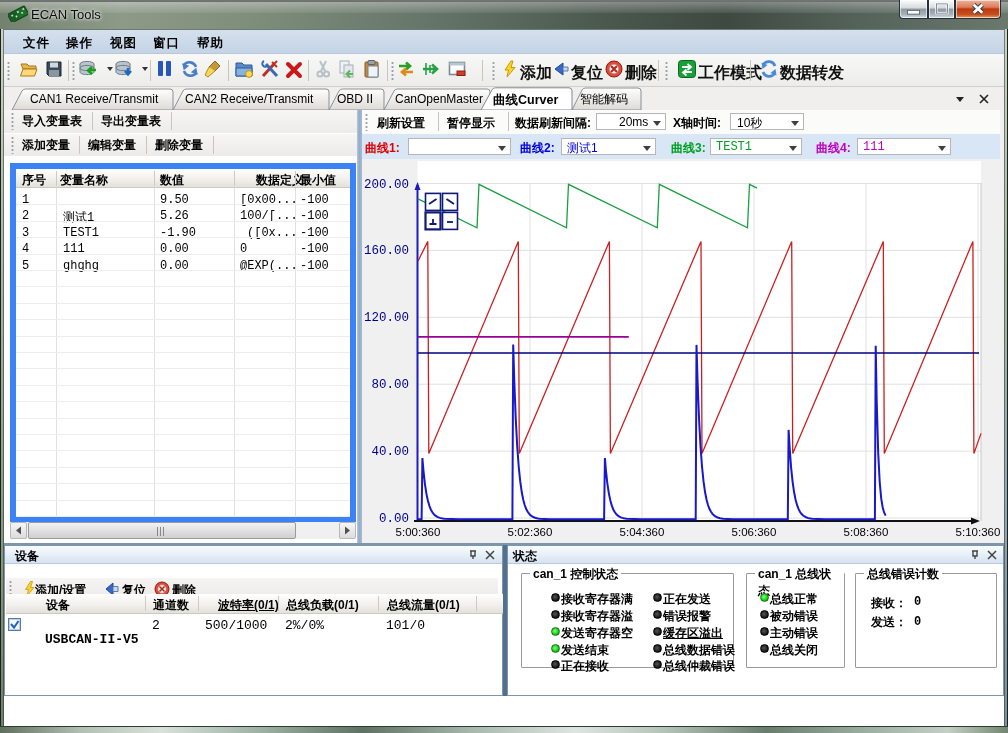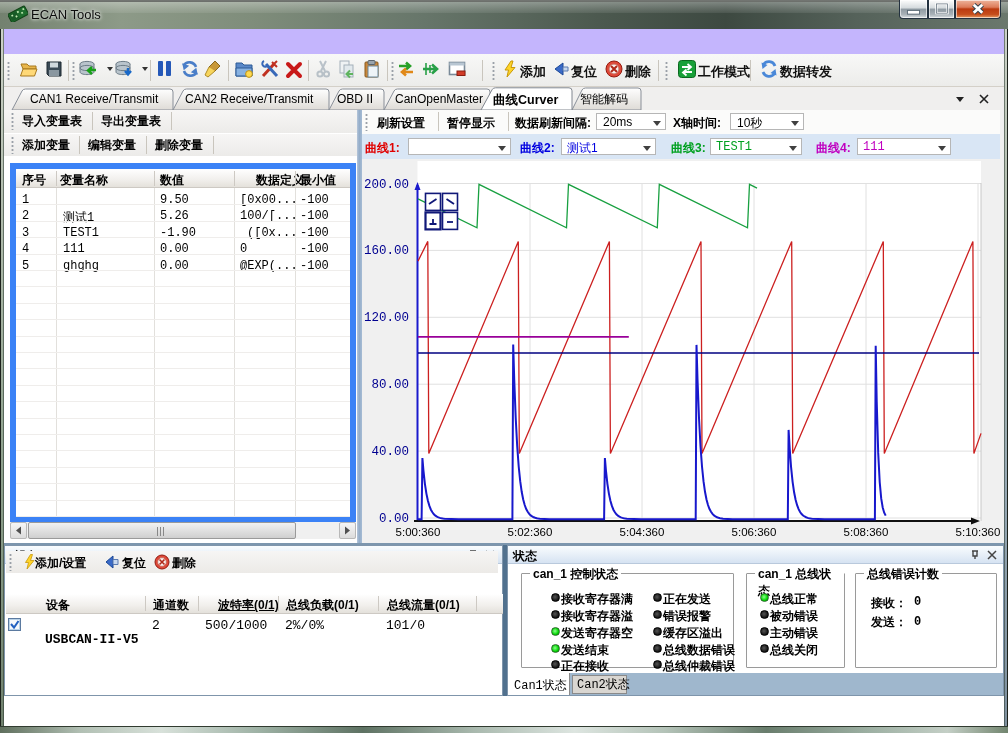--- a/index.html
+++ b/index.html
@@ -28,21 +28,21 @@
 #wclose{left:56px;width:46px;border-radius:0 0 4px 0;background:linear-gradient(180deg,#eeb49c 0%,#dd7c5a 40%,#bb3a10 50%,#c64d1c 80%,#e69c62 100%);}
 .wglyph{position:absolute;left:0;top:0;width:100%;height:100%;}
 
 #menubar{left:4px;top:29px;width:1000px;height:25px;background:linear-gradient(180deg,#d4e0ec,#c4d4e6);border-bottom:1px solid #b8c8da;border-top:1px solid #6b7b74;}
 .mitem{position:absolute;top:5px;font-size:12.5px;letter-spacing:1px;font-weight:bold;}
 
 #toolbar{left:4px;top:54px;width:1000px;height:33px;background:linear-gradient(180deg,#f8f8f7,#ececea);border-bottom:1px solid #d4d0c8;}
 .grip{position:absolute;top:7px;width:3px;height:19px;background-image:radial-gradient(circle at 1.5px 2px,#9aa0a8 1px,transparent 1.2px);background-size:3px 4px;}
 .tsep{position:absolute;top:6px;width:1px;height:21px;background:#c9c5bd;}
 .ticon{position:absolute;top:5px;width:20px;height:20px;}
-.tlabel{position:absolute;top:9px;font-size:13px;color:#111;font-weight:bold;}
+.tlabel{position:absolute;top:9px;font-size:16px;color:#111;font-weight:bold;}
 
 #tabbar{left:4px;top:87px;width:1000px;height:23px;background:#f0efee;}
 
 #mainarea{left:4px;top:110px;width:1000px;height:433px;background:#f0f0f0;}
 #leftpane{position:absolute;left:0;top:0;width:353px;height:433px;background:#fff;}
 .ltb{position:absolute;left:0;width:354px;background:linear-gradient(180deg,#f7f6f5,#ecebe9);}
 .lbtn{position:absolute;top:3px;font-size:12px;font-weight:bold;}
 #splitv{position:absolute;left:353px;top:0;width:9px;height:433px;background:linear-gradient(90deg,#b6c6da 0%,#93acc8 25%,#a5bbd4 55%,#7e9abd 85%,#8fa9c7 100%);}
 #rightpane{position:absolute;left:358px;top:0;width:638px;height:433px;background:#f0f0f0;}
 
@@ -106,20 +106,27 @@
           <rect x="8" y="4" width="12" height="10" fill="none" stroke="#fff" stroke-width="2.4"></rect>
           <rect x="8" y="4" width="12" height="10" fill="none" stroke="#5a6a76" stroke-width="0.8"></rect>
         </svg>
       </div>
  <div class="wbtn" id="wclose">
         <svg class="wglyph" viewBox="0 0 46 19">
           <path d="M18.5 5 L27.5 13.5 M27.5 5 L18.5 13.5" stroke="#30404c" stroke-width="5" fill="none"></path>
           <path d="M18.5 5 L27.5 13.5 M27.5 5 L18.5 13.5" stroke="#fff" stroke-width="3" fill="none"></path>
         </svg>
       </div>
+</div>
+<div id="menubar" class="abs">
+ <div class="mitem" style="left:19px;">文件</div>
+ <div class="mitem" style="left:62px;">操作</div>
+ <div class="mitem" style="left:106px;">视图</div>
+ <div class="mitem" style="left:149px;">窗口</div>
+ <div class="mitem" style="left:193px;">帮助</div>
 </div>
 <div id="toolbar" class="abs">
  <div class="grip" style="left:3px;"></div>
  <svg class="ticon" style="left:15px;" viewBox="0 0 20 20">
         <path d="M2 5 h6 l2 2 h7 v3 H4 z" fill="#e8b64c" stroke="#a7791f" stroke-width="1"></path>
         <path d="M4 10 h14 l-2.5 7 H1.5 z" fill="#ffd978" stroke="#a7791f" stroke-width="1"></path>
       </svg>
  <svg class="ticon" style="left:40px;" viewBox="0 0 20 20">
         <path d="M3 3 h14 v14 h-12 l-2 -2 z" fill="#3a4a56" stroke="#1d2830"></path>
         <rect x="6" y="3.5" width="8" height="5" fill="#cfd8dd"></rect>
@@ -328,21 +335,21 @@
  <div id="splitv"></div>
  <div id="rightpane">
   <div id="crow1">
    <div class="grip" style="left:3px;top:3px;height:18px;"></div>
    <div class="abs" style="left:15px;top:5px;">刷新设置</div>
    <div class="tsep" style="left:76px;top:2px;height:19px;"></div>
    <div class="abs" style="left:85px;top:5px;">暂停显示</div>
    <div class="tsep" style="left:146px;top:2px;height:19px;"></div>
    <div class="abs" style="left:153px;top:5px;">数据刷新间隔:</div>
    <div class="combo" style="left:234px;top:3px;width:70px;height:17px;">
-            <span style="position:absolute;left:6px;top:1px;">20ms</span>
+            <span style="position:absolute;left:22px;top:1px;">20ms</span>
             <span class="arr"></span>
           </div>
    <div class="abs" style="left:311px;top:5px;">X轴时间:</div>
    <div class="combo" style="left:368px;top:3px;width:74px;height:17px;">
             <span style="position:absolute;left:6px;top:1px;">10秒</span>
             <span class="arr"></span>
           </div>
   </div>
   <div id="crow2">
    <div class="abs" style="left:3px;top:6px;color:#e00000;">曲线1:</div>
@@ -427,21 +434,21 @@
 <div class="dock" id="dockdev" style="left:4px;top:545px;width:499px;height:151px;">
  <div class="dtitle">
         <span style="position:absolute;left:10px;top:2px;">设备</span>
   <svg style="position:absolute;left:462px;top:3px;" width="12" height="12">
           <path d="M3 2 h6 M4 2 v5 h4 V2 M6 7 v3" stroke="#444" stroke-width="1.4" fill="none"></path>
         </svg>
   <svg style="position:absolute;left:479px;top:3px;" width="12" height="12">
           <path d="M2 2 l8 8 M10 2 l-8 8" stroke="#444" stroke-width="1.5"></path>
         </svg>
  </div>
- <div class="dtool" style="top:5px;">
+ <div class="dtool" style="top:32px;">
   <div class="grip" style="left:3px;top:2px;height:18px;"></div>
   <svg class="abs" style="left:17px;top:3px;" width="13" height="16" viewBox="0 0 13 16">
           <path d="M7.5 0.5 L2.5 8.5 h3 L4 15 L11 6.5 h-3.5 L9.5 0.5 z" fill="#ffd428" stroke="#c89808" stroke-width="0.8"></path>
         </svg>
   <div class="abs" style="left:29px;top:4px;">添加/设置</div>
   <svg class="abs" style="left:97px;top:3px;" width="17" height="16" viewBox="0 0 17 16">
           <path d="M10 2 L3 8 l7 6 z" fill="#3a6ac8" stroke="#1c4896"></path>
           <path d="M10 5.5 h5 v5 h-5 z" fill="#c8d8ee" stroke="#5a7ab0"></path>
         </svg>
   <div class="abs" style="left:116px;top:4px;">复位</div>
@@ -497,21 +504,21 @@
         <div class="sitem" style="left:39px;top:51px;">发送寄存器空</div>
   <div class="led gled" style="left:29px;top:70px;"></div>
         <div class="sitem" style="left:39px;top:68px;">发送结束</div>
   <div class="led bled" style="left:29px;top:86px;"></div>
         <div class="sitem" style="left:39px;top:84px;">正在接收</div>
   <div class="led bled" style="left:131px;top:19px;"></div>
         <div class="sitem" style="left:141px;top:17px;">正在发送</div>
   <div class="led bled" style="left:131px;top:36px;"></div>
         <div class="sitem" style="left:141px;top:34px;">错误报警</div>
   <div class="led bled" style="left:131px;top:53px;"></div>
-        <div class="sitem" style="left:141px;top:51px;">缓存区溢出</div>
+        <div class="sitem" style="left:141px;top:51px;text-decoration:underline;">缓存区溢出</div>
   <div class="led bled" style="left:131px;top:70px;"></div>
         <div class="sitem" style="left:141px;top:68px;">总线数据错误</div>
   <div class="led bled" style="left:131px;top:86px;"></div>
         <div class="sitem" style="left:141px;top:84px;">总线仲裁错误</div>
  </div>
  <div class="gbox" style="left:238px;top:27px;width:99px;height:95px;">
   <span class="glabel">can_1 总线状态</span>
   <div class="led gled" style="left:13px;top:19px;"></div>
         <div class="sitem" style="left:23px;top:17px;">总线正常</div>
   <div class="led bled" style="left:13px;top:36px;"></div>
@@ -521,20 +528,14 @@
   <div class="led bled" style="left:13px;top:70px;"></div>
         <div class="sitem" style="left:23px;top:68px;">总线关闭</div>
  </div>
  <div class="gbox" style="left:347px;top:27px;width:142px;height:95px;">
   <span class="glabel">总线错误计数</span>
   <div class="sitem" style="left:15px;top:21px;">接收：</div>
         <div class="sitem mono" style="left:58px;top:21px;">0</div>
   <div class="sitem" style="left:15px;top:40px;">发送：</div>
         <div class="sitem mono" style="left:58px;top:41px;">0</div>
  </div>
- <div class="abs" style="left:0;top:127px;width:495px;height:22px;background:#9fb7cd;">
-  <div class="abs" style="left:0;top:0;width:62px;height:22px;background:#fff;border-right:1px solid #8a8a8a;"></div>
-  <div class="abs mono" style="left:6px;top:4px;">Can1状态</div>
-  <div class="abs" style="left:64px;top:2px;width:55px;height:19px;background:#d9d6d1;border:1px solid #8a8a8a;"></div>
-  <div class="abs mono" style="left:69px;top:3px;">Can2状态</div>
- </div>
 </div>
 </div>
 
 </body></html>

